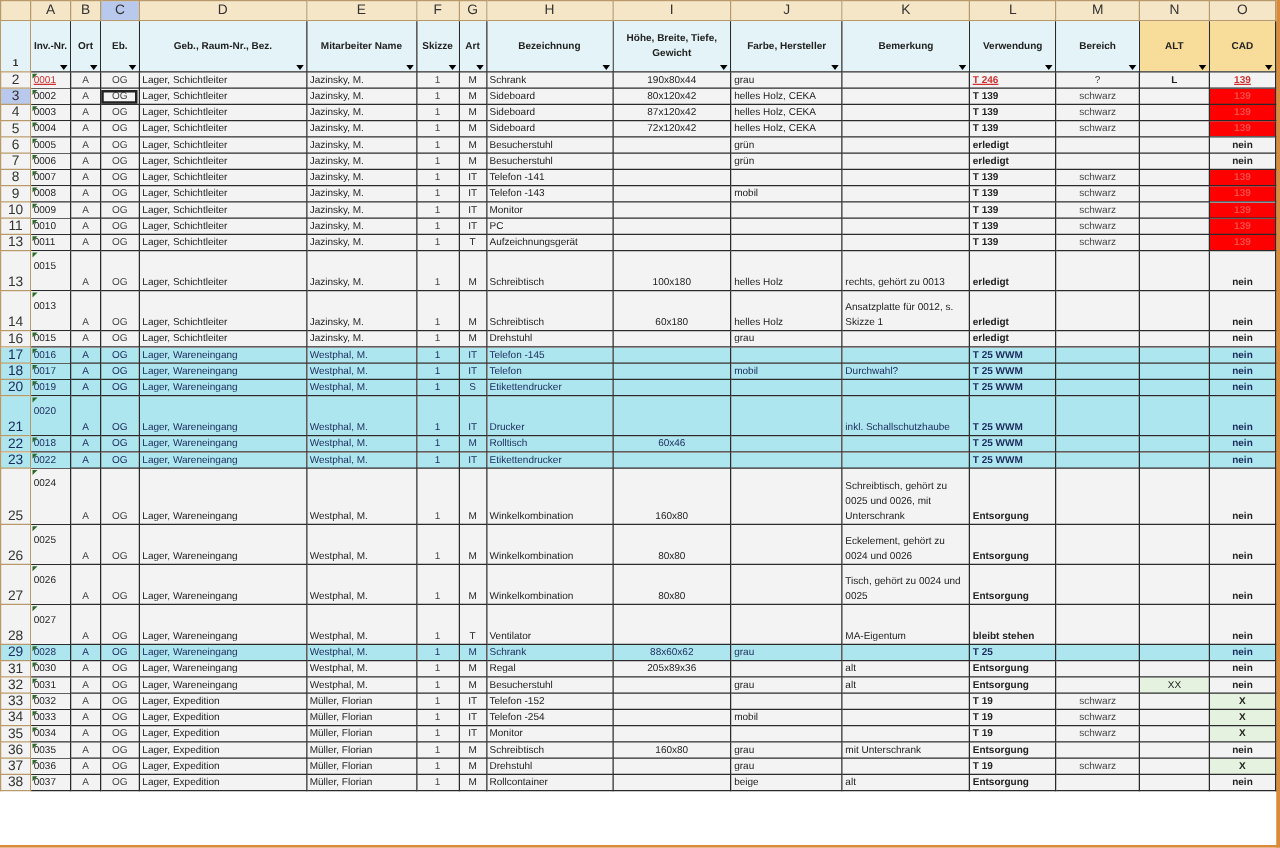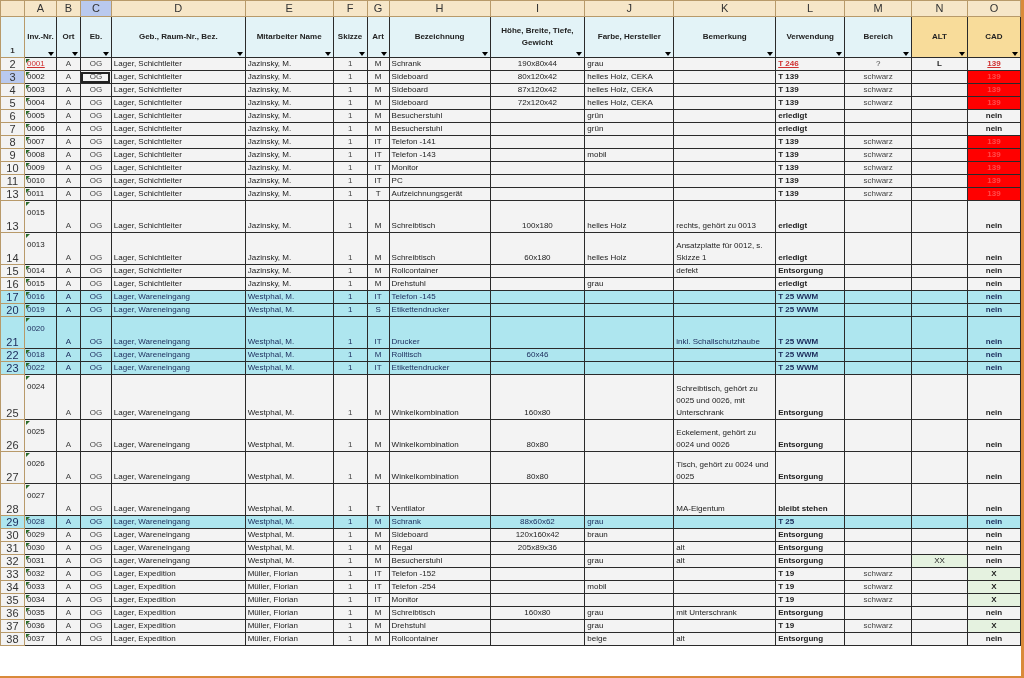--- a/index.html
+++ b/index.html
@@ -320,38 +320,20 @@
           <td class="">Schreibtisch</td>
           <td class="c">60x180</td>
           <td class="">helles Holz</td>
           <td class="wrap">Ansatzplatte für 0012, s. Skizze 1</td>
           <td class="bold">erledigt</td>
           <td class="c" style="color: rgb(68, 68, 68);"></td>
           <td class="c bold"></td>
           <td class="c bold">nein</td>
         </tr>
         <tr class="r">
-          <td class="rowhdr">15</td>
-          <td class="inv">0014</td>
-          <td class="c" style="color: rgb(68, 68, 68);">A</td>
-          <td class="c" style="color: rgb(68, 68, 68);">OG</td>
-          <td class="">Lager, Schichtleiter</td>
-          <td class="">Jazinsky, M.</td>
-          <td class="c" style="color: rgb(68, 68, 68);">1</td>
-          <td class="c">M</td>
-          <td class="">Rollcontainer</td>
-          <td class="c"></td>
-          <td class=""></td>
-          <td class="wrap">defekt</td>
-          <td class="bold">Entsorgung</td>
-          <td class="c" style="color: rgb(68, 68, 68);"></td>
-          <td class="c bold"></td>
-          <td class="c bold">nein</td>
-        </tr>
-        <tr class="r">
           <td class="rowhdr">16</td>
           <td class="inv">0015</td>
           <td class="c" style="color: rgb(68, 68, 68);">A</td>
           <td class="c" style="color: rgb(68, 68, 68);">OG</td>
           <td class="">Lager, Schichtleiter</td>
           <td class="">Jazinsky, M.</td>
           <td class="c" style="color: rgb(68, 68, 68);">1</td>
           <td class="c">M</td>
           <td class="">Drehstuhl</td>
           <td class="c"></td>
@@ -374,20 +356,38 @@
           <td class="">Telefon -145</td>
           <td class="c"></td>
           <td class=""></td>
           <td class="wrap"></td>
           <td class="bold">T 25 WWM</td>
           <td class="c" style="color: rgb(26, 42, 90);"></td>
           <td class="c bold"></td>
           <td class="c bold">nein</td>
         </tr>
         <tr class="r b">
+          <td class="rowhdr">18</td>
+          <td class="inv">0017</td>
+          <td class="c" style="color: rgb(26, 42, 90);">A</td>
+          <td class="c" style="color: rgb(26, 42, 90);">OG</td>
+          <td class="">Lager, Wareneingang</td>
+          <td class="">Westphal, M.</td>
+          <td class="c" style="color: rgb(26, 42, 90);">1</td>
+          <td class="c">IT</td>
+          <td class="">Telefon</td>
+          <td class="c"></td>
+          <td class="">mobil</td>
+          <td class="wrap">Durchwahl?</td>
+          <td class="bold">T 25 WWM</td>
+          <td class="c" style="color: rgb(26, 42, 90);"></td>
+          <td class="c bold"></td>
+          <td class="c bold">nein</td>
+        </tr>
+        <tr class="r b">
           <td class="rowhdr">20</td>
           <td class="inv">0019</td>
           <td class="c" style="color: rgb(26, 42, 90);">A</td>
           <td class="c" style="color: rgb(26, 42, 90);">OG</td>
           <td class="">Lager, Wareneingang</td>
           <td class="">Westphal, M.</td>
           <td class="c" style="color: rgb(26, 42, 90);">1</td>
           <td class="c">S</td>
           <td class="">Etikettendrucker</td>
           <td class="c"></td>
@@ -536,38 +536,20 @@
           <td class="">Schrank</td>
           <td class="c">88x60x62</td>
           <td class="">grau</td>
           <td class="wrap"></td>
           <td class="bold">T 25</td>
           <td class="c" style="color: rgb(26, 42, 90);"></td>
           <td class="c bold"></td>
           <td class="c bold">nein</td>
         </tr>
         <tr class="r">
-          <td class="rowhdr">30</td>
-          <td class="inv">0029</td>
-          <td class="c" style="color: rgb(68, 68, 68);">A</td>
-          <td class="c" style="color: rgb(68, 68, 68);">OG</td>
-          <td class="">Lager, Wareneingang</td>
-          <td class="">Westphal, M.</td>
-          <td class="c" style="color: rgb(68, 68, 68);">1</td>
-          <td class="c">M</td>
-          <td class="">Sideboard</td>
-          <td class="c">120x160x42</td>
-          <td class="">braun</td>
-          <td class="wrap"></td>
-          <td class="bold">Entsorgung</td>
-          <td class="c" style="color: rgb(68, 68, 68);"></td>
-          <td class="c bold"></td>
-          <td class="c bold">nein</td>
-        </tr>
-        <tr class="r">
           <td class="rowhdr">31</td>
           <td class="inv">0030</td>
           <td class="c" style="color: rgb(68, 68, 68);">A</td>
           <td class="c" style="color: rgb(68, 68, 68);">OG</td>
           <td class="">Lager, Wareneingang</td>
           <td class="">Westphal, M.</td>
           <td class="c" style="color: rgb(68, 68, 68);">1</td>
           <td class="c">M</td>
           <td class="">Regal</td>
           <td class="c">205x89x36</td>

